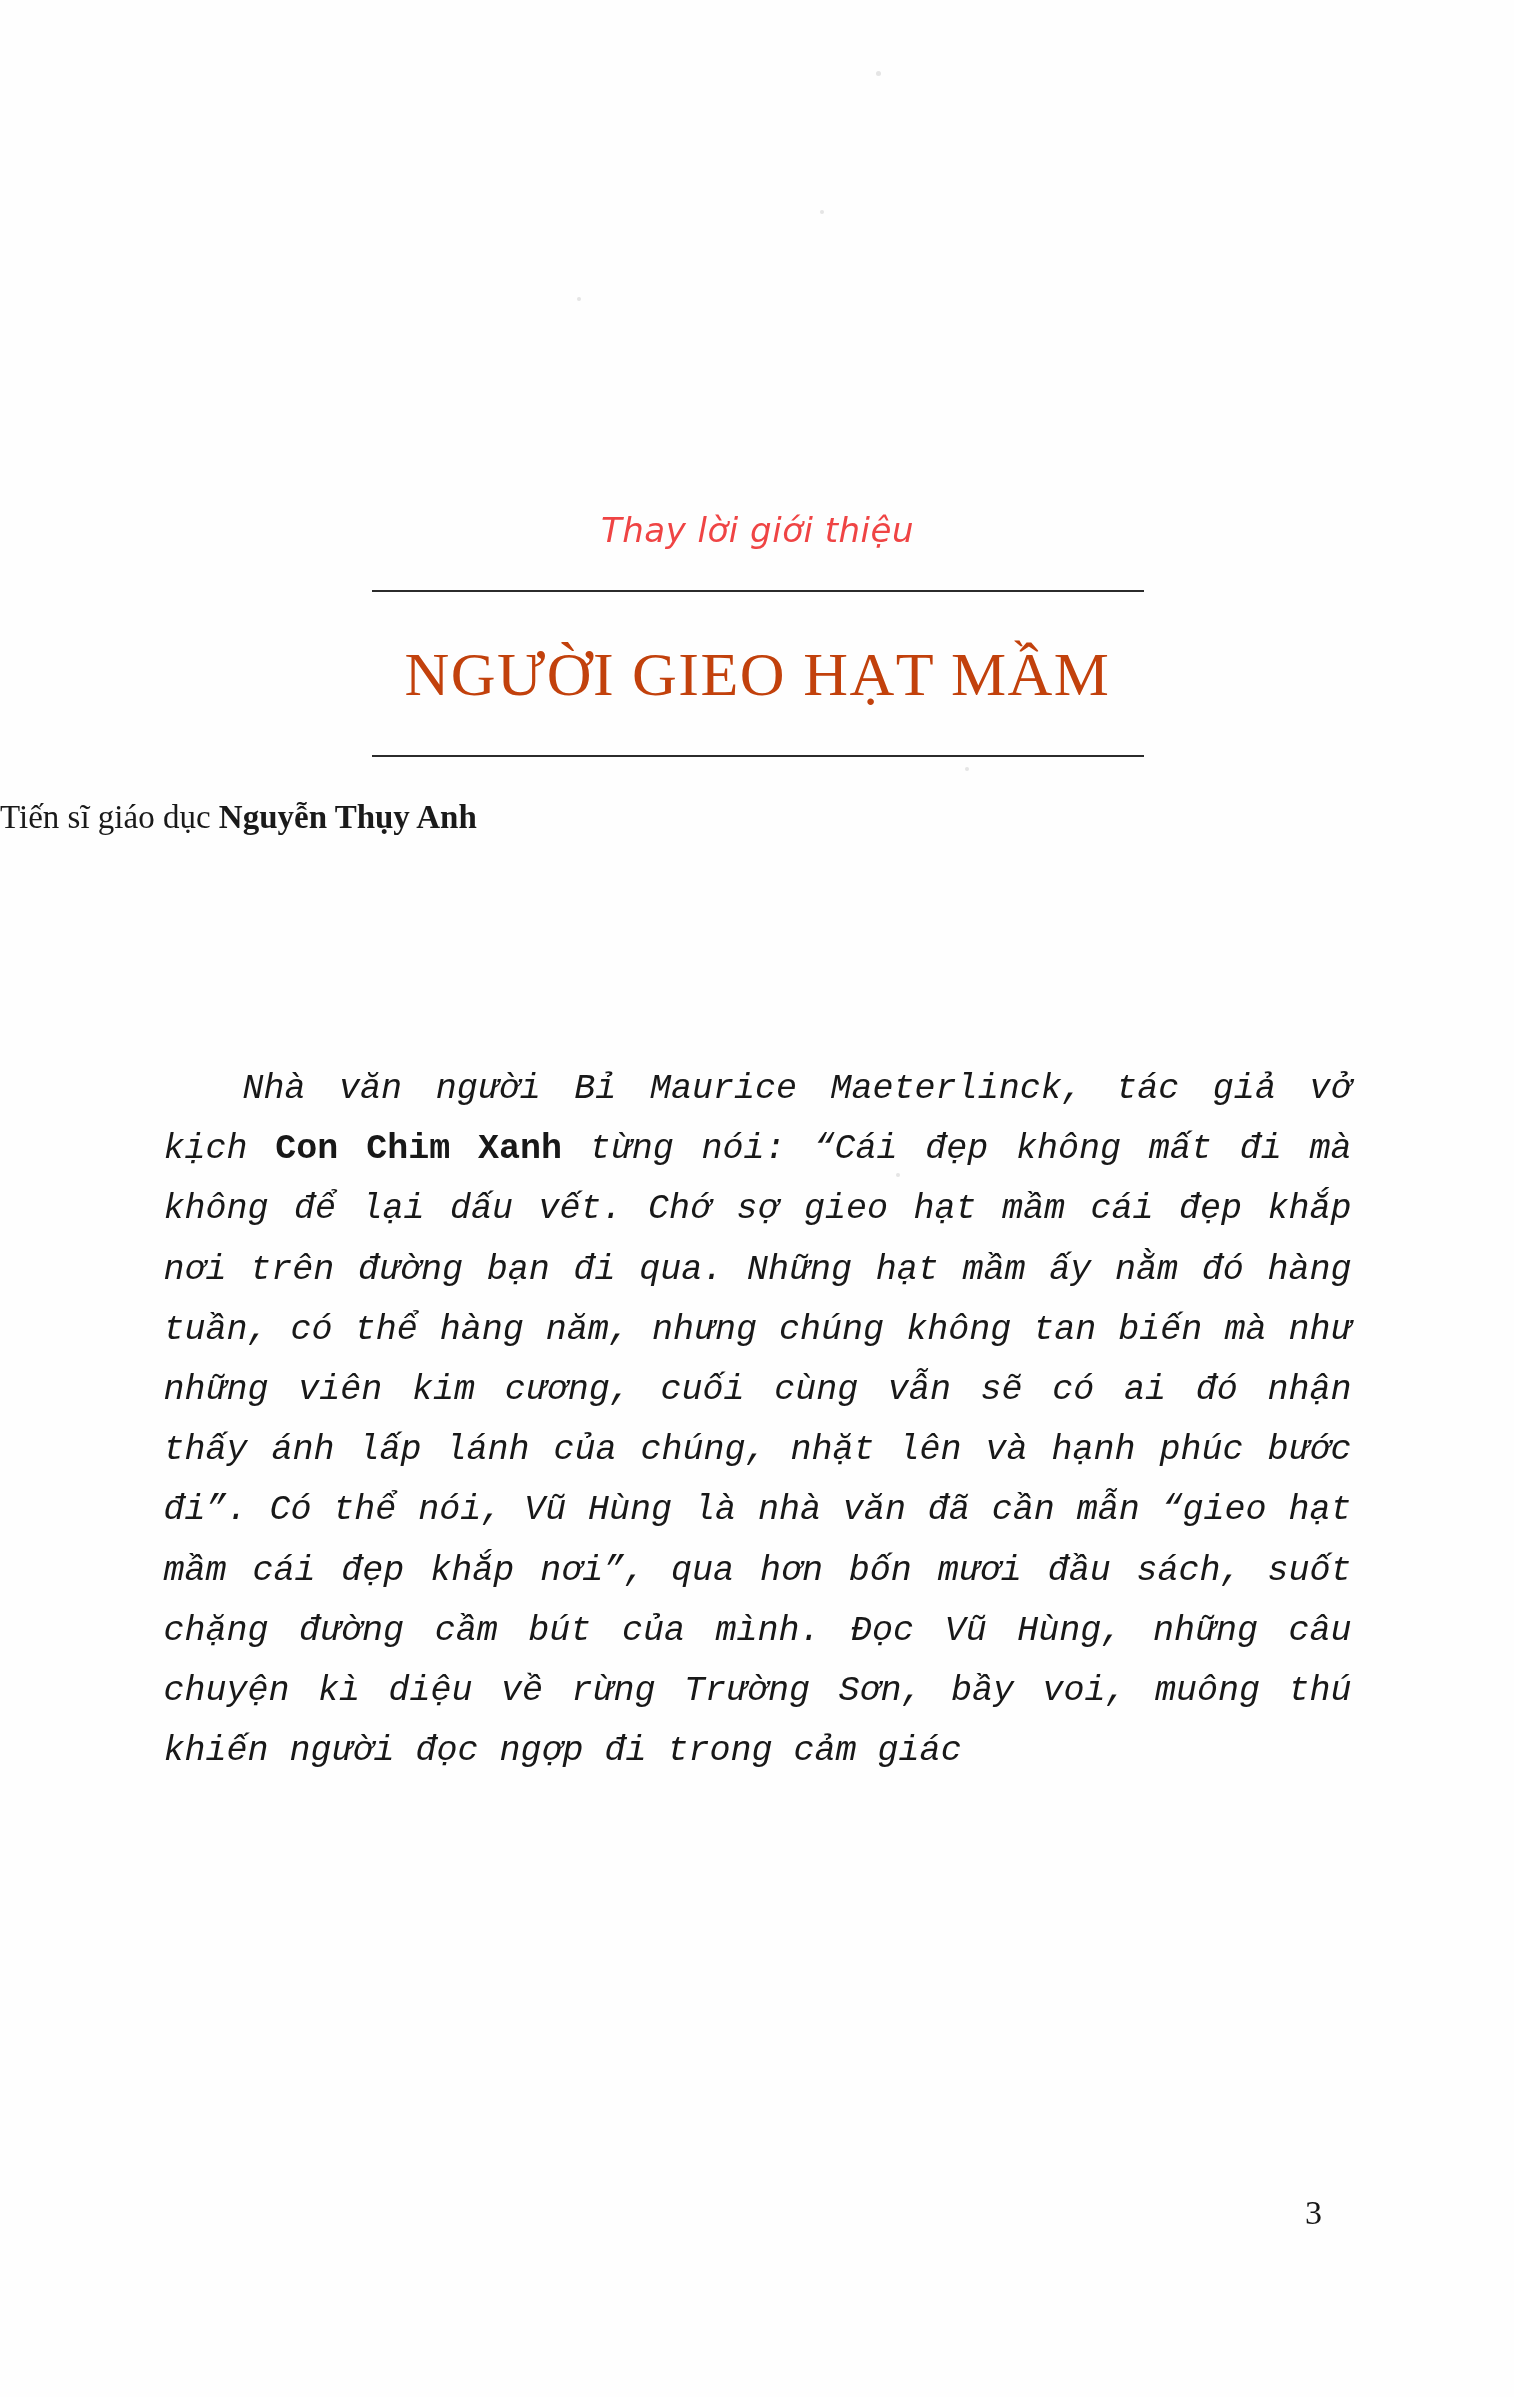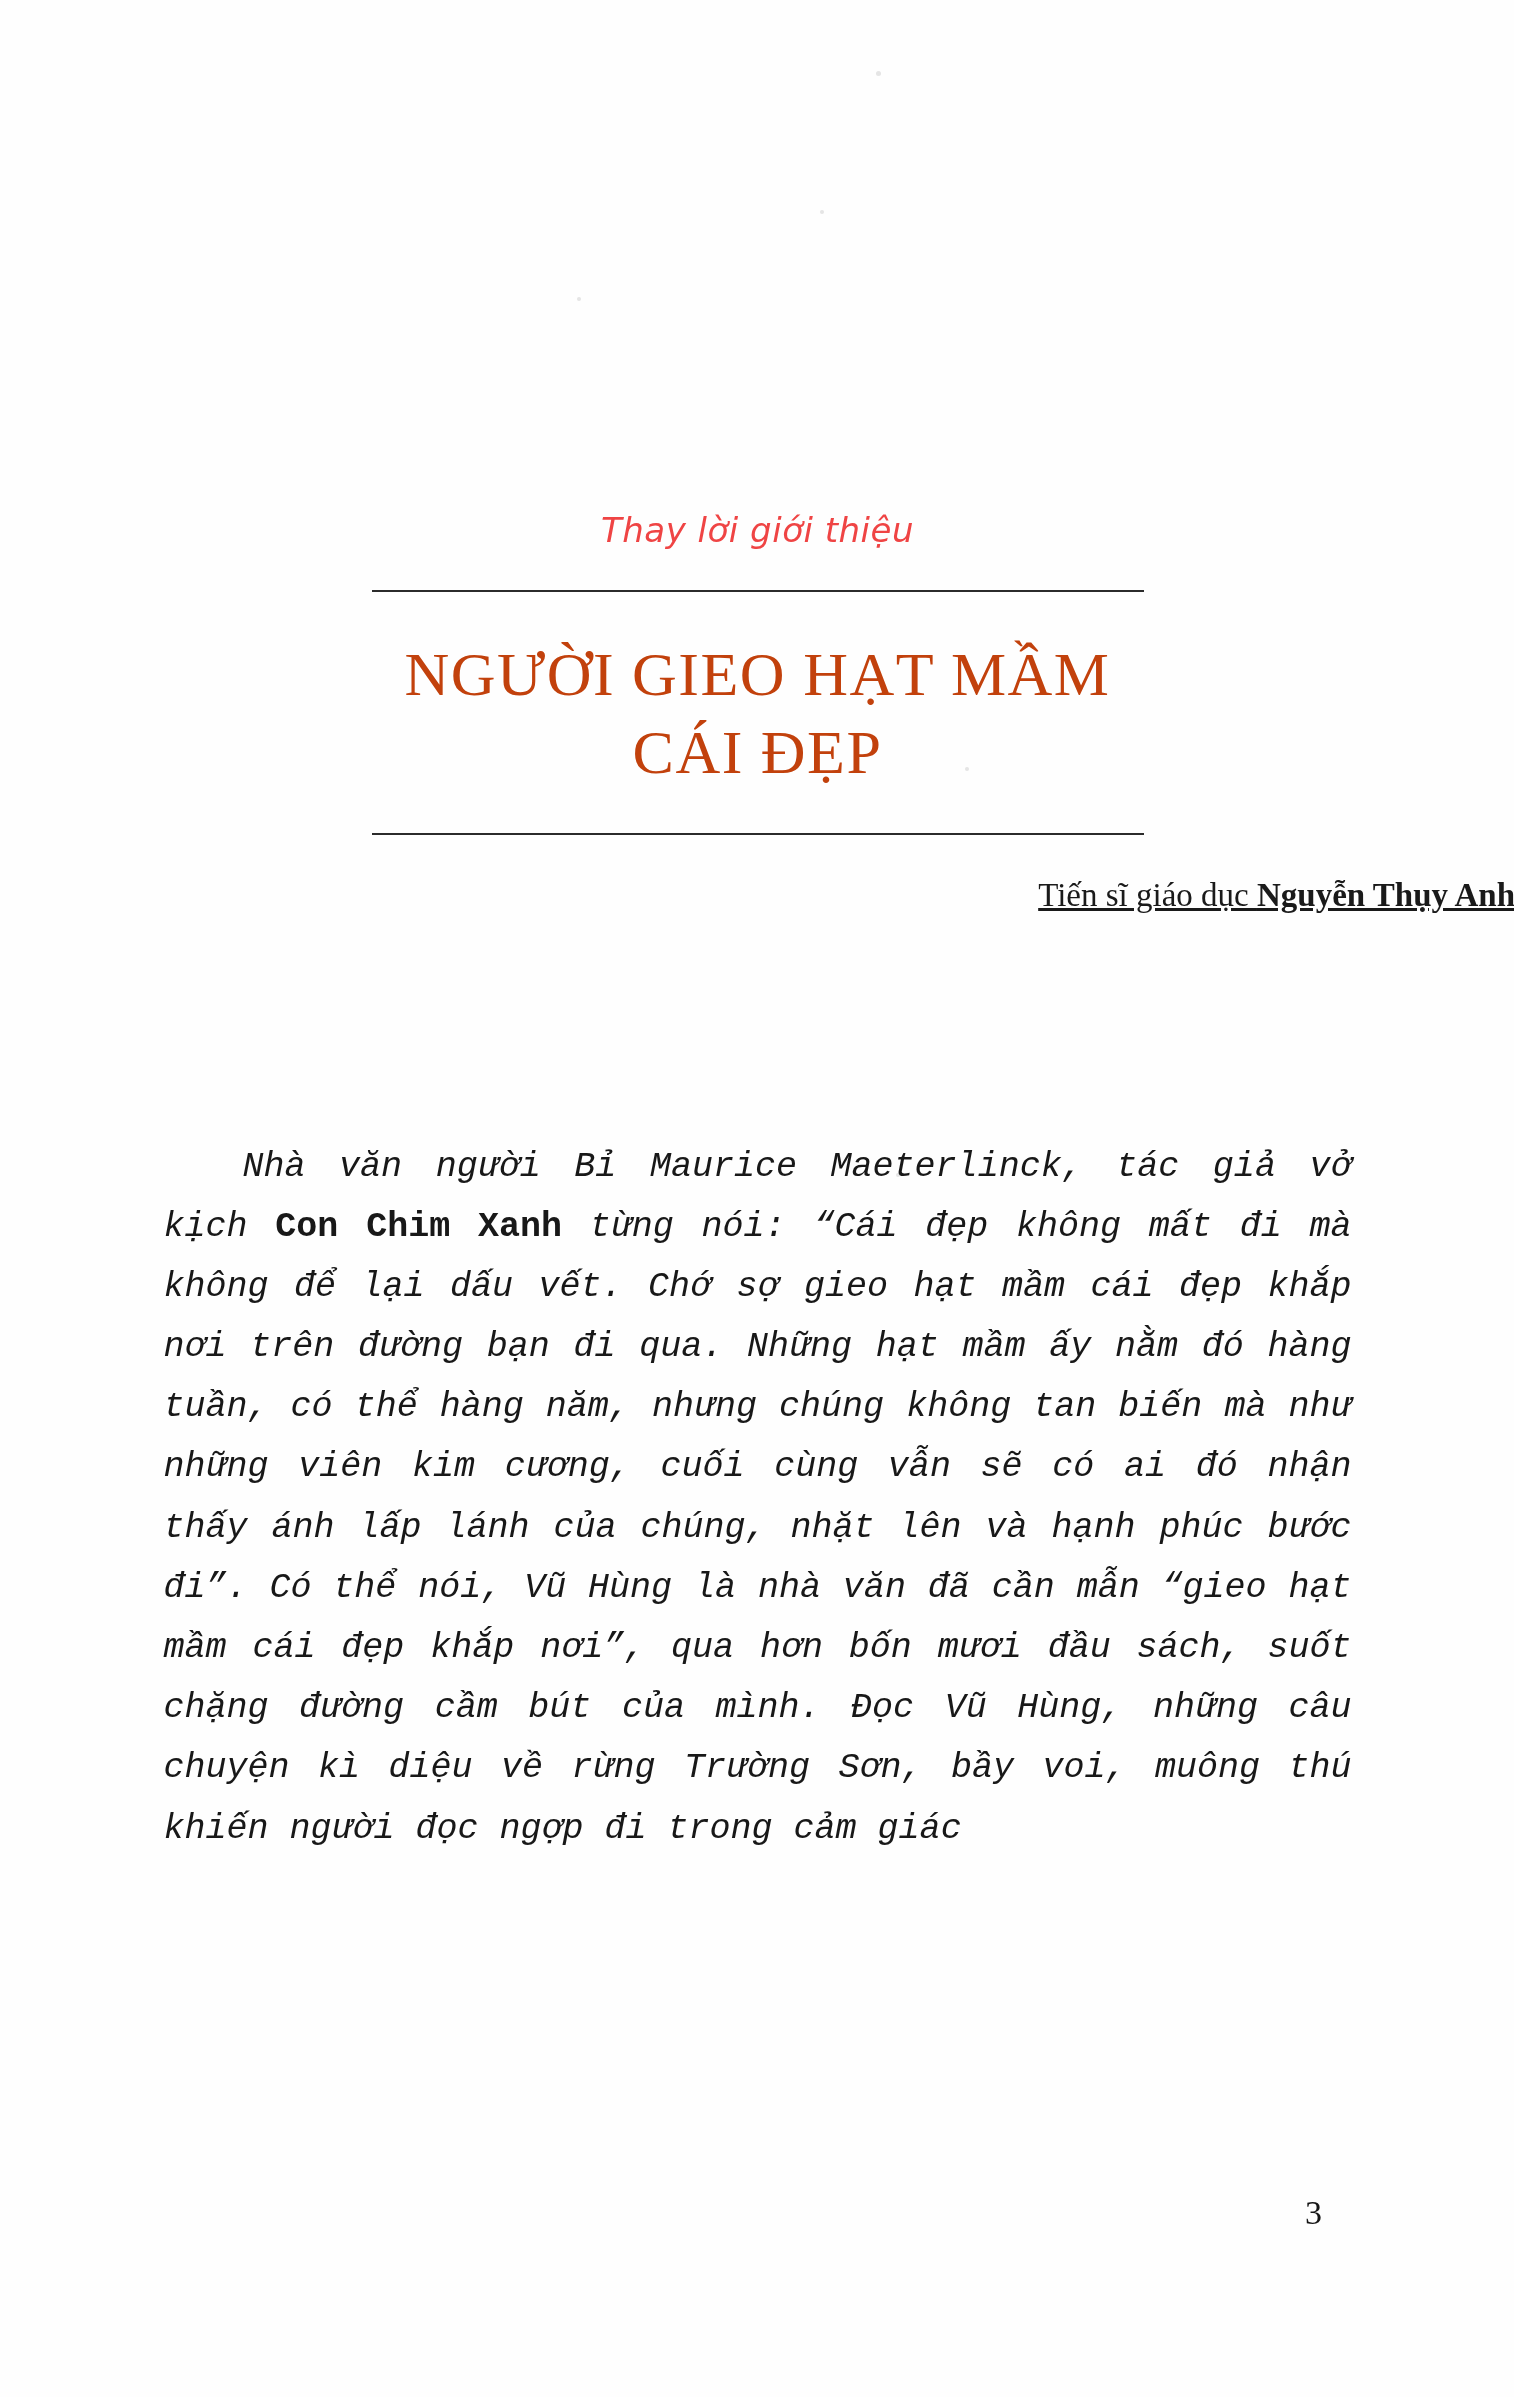--- a/index.html
+++ b/index.html
@@ -62,26 +62,25 @@
     font-size: 62px;
     line-height: 1.25;
     letter-spacing: 1.5px;
     color: #c2410c;
     margin-top: 44px;
     font-weight: 400;
   }
   .title .line2 { display: block; }
 
   .byline {
-    text-align: right;
+    text-align: left;
     font-family: "Liberation Serif", serif;
     font-size: 33px;
     margin-top: 42px;
     color: #1a1a1a;
-    text-decoration: underline;
   }
   .byline .name { font-weight: 700; }
   .byline .role { font-weight: 400; }
 
   .body-text {
     margin: 223px auto 0 auto;
     width: 1188px;
     font-family: Liberation Mono, monospace;
     font-style: italic;
     font-size: 35px;
@@ -114,21 +113,20 @@
   <span class="speck" style="left:896px;top:1173px;width:4px;height:4px;"></span>
 
   <div class="content">
 
     <div class="kicker">Thay lời giới thiệu</div>
 
     <div class="rule top"></div>
 
     <h1 class="title">
       <span>NGƯỜI GIEO HẠT MẦM</span>
-      <span class="line2">CÁI ĐẸP</span>
     </h1>
 
     <div class="rule bottom"></div>
 
     <div class="byline">
       <span class="role">Tiến sĩ giáo dục </span><span class="name">Nguyễn Thụy Anh</span>
     </div>
 
     <p class="body-text">
       <span class="indent"></span><span>Nhà văn người Bỉ Maurice Maeterlinck, tác giả vở kịch </span><b>Con Chim Xanh</b><span> từng nói: “Cái đẹp không mất đi mà không để lại dấu vết. Chớ sợ gieo hạt mầm cái đẹp khắp nơi trên đường bạn đi qua. Những hạt mầm ấy nằm đó hàng tuần, có thể hàng năm, nhưng chúng không tan biến mà như những viên kim cương, cuối cùng vẫn sẽ có ai đó nhận thấy ánh lấp lánh của chúng, nhặt lên và hạnh phúc bước đi”. Có thể nói, Vũ Hùng là nhà văn đã cần mẫn “gieo hạt mầm cái đẹp khắp nơi”, qua hơn bốn mươi đầu sách, suốt chặng đường cầm bút của mình. Đọc Vũ Hùng, những câu chuyện kì diệu về rừng Trường Sơn, bầy voi, muông thú khiến người đọc ngợp đi trong cảm giác</span>

